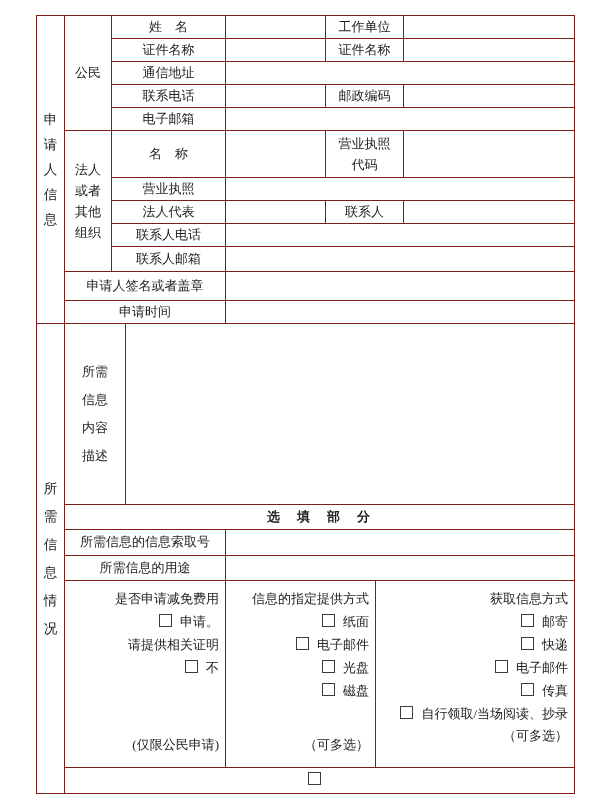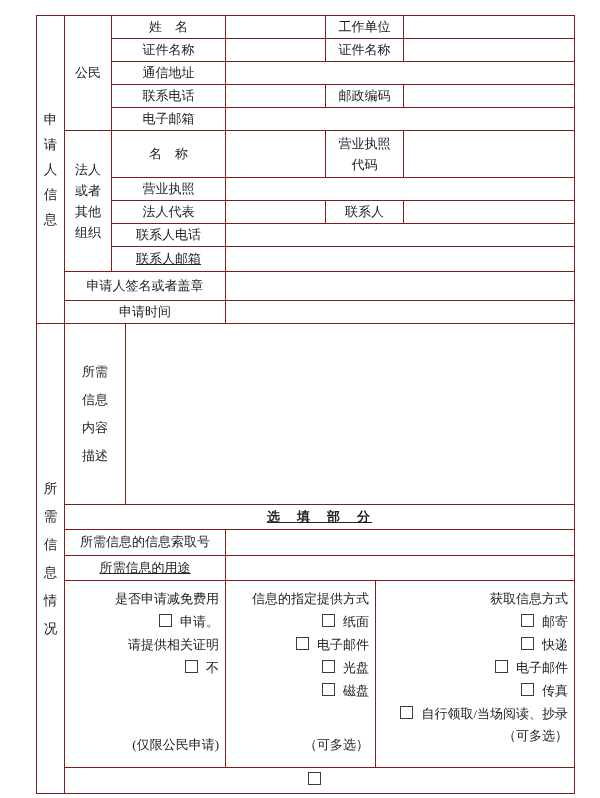--- a/index.html
+++ b/index.html
@@ -11,21 +11,21 @@
   .form-wrap{position:absolute;left:36px;top:15px;width:538px;}
   table.t{border-collapse:collapse;table-layout:fixed;width:538px;}
   table.t td{
     border:1px solid #7f1d1d;font-size:13px;text-align:center;
     vertical-align:middle;padding:0;line-height:1.25;
     overflow:hidden;word-break:break-all;
   }
   table.lower{margin-top:-1px;}
   
   tr.h22 td{height:22px;}
-  tr.h24 td{height:24px;text-decoration:underline;}
+  tr.h24 td{height:24px;}
   tr.h25 td{height:25px;}
   tr.h28 td{height:28px;}
   tr.h46 td{height:46px;}
   tr.desc-row td{height:180px;}
   tr.choice-row td{height:180px;vertical-align:top;}
   
   td.side span{display:block;line-height:25px;font-size:13.5px;}
   td.side.side-lo span{line-height:28px;}
   
   td.multi span{display:block;line-height:21px;}

